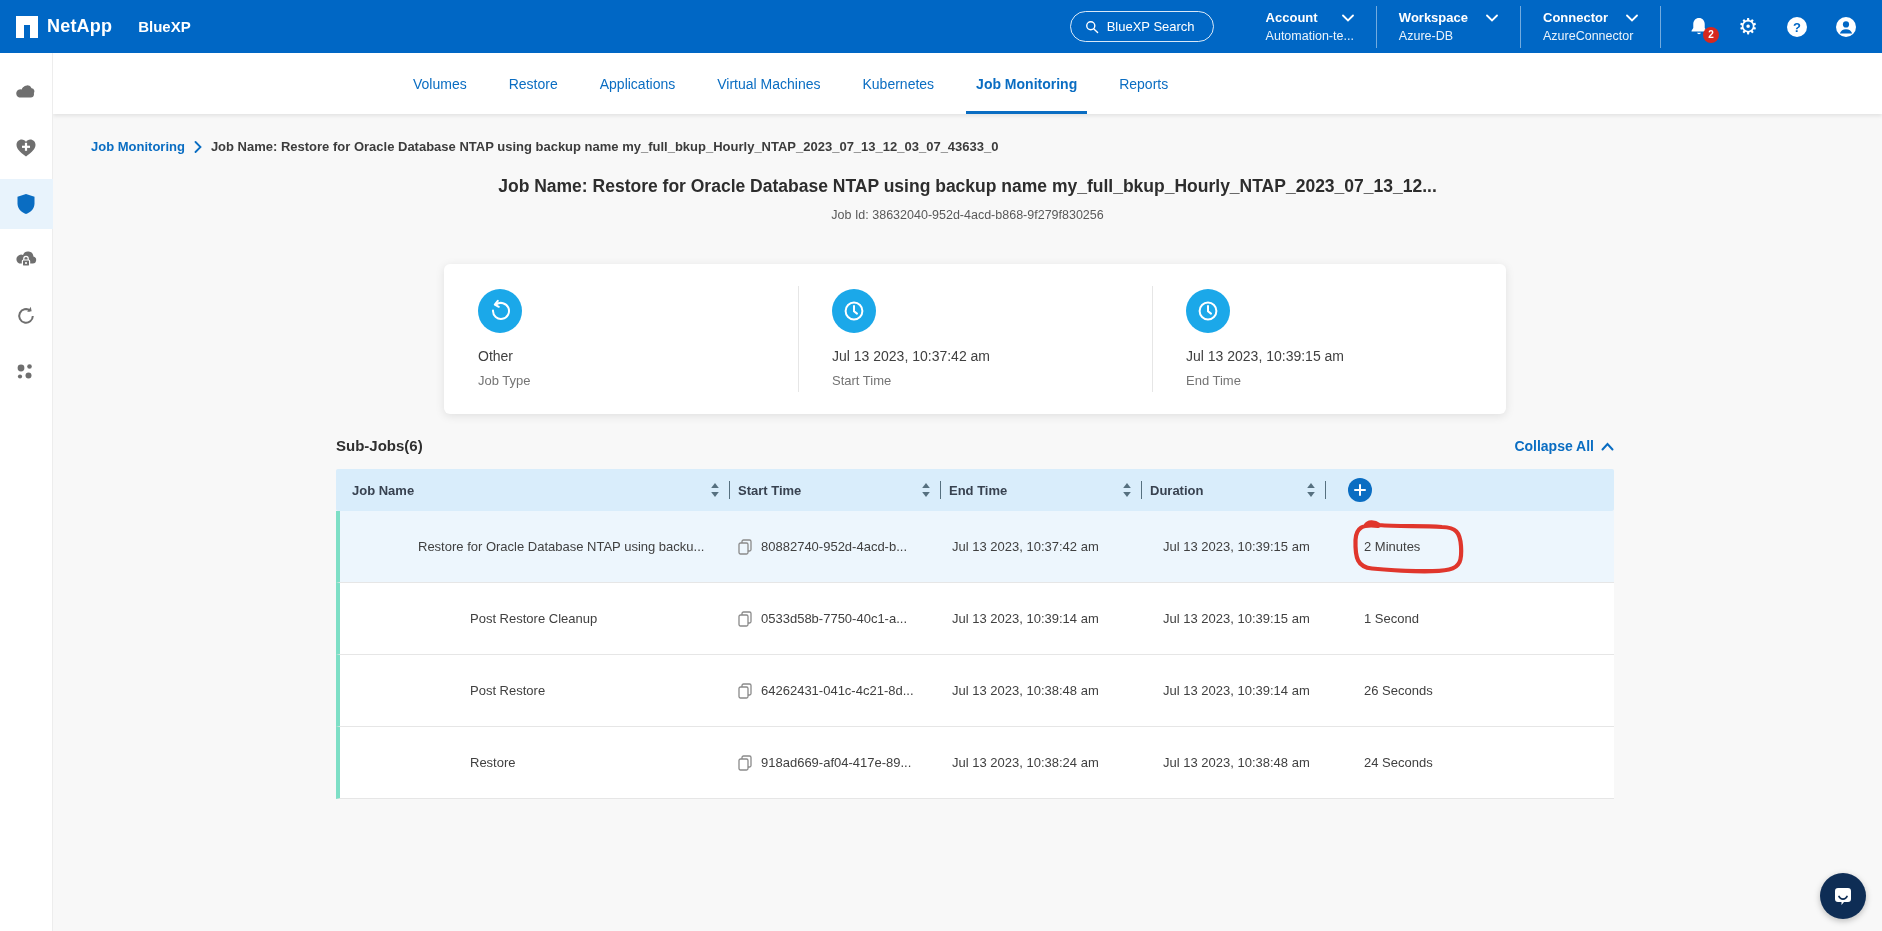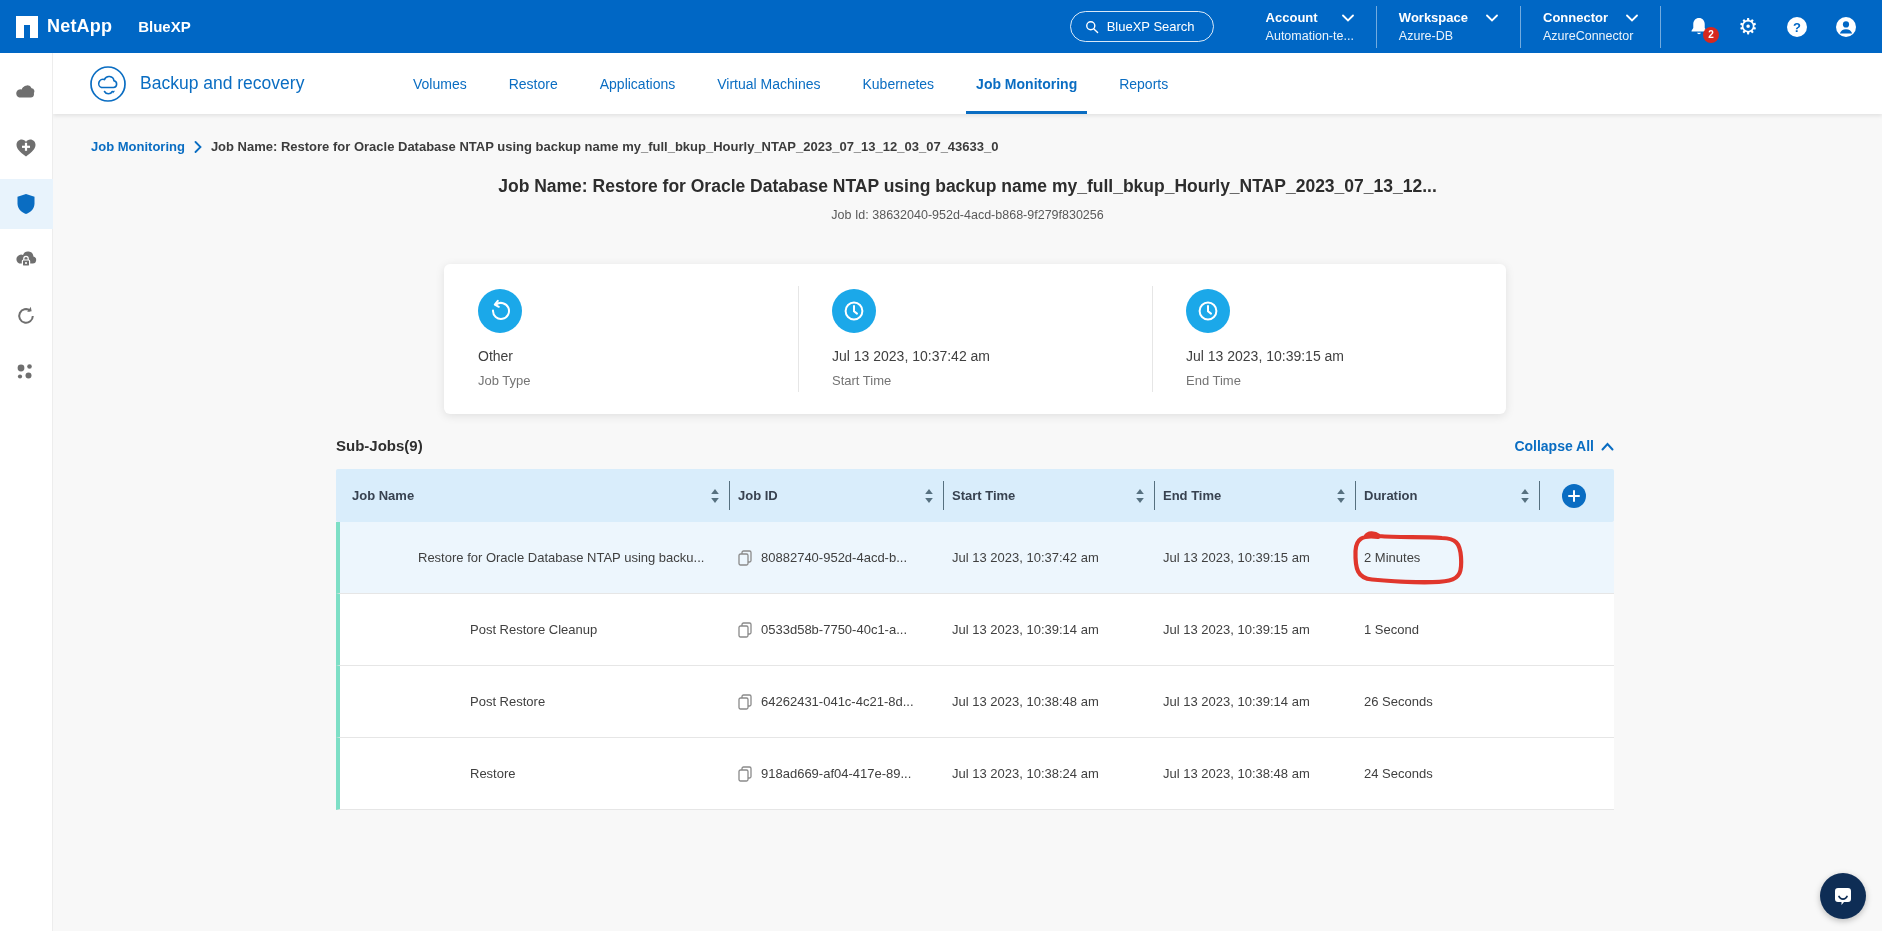--- a/index.html
+++ b/index.html
@@ -78,21 +78,21 @@
   .card-sec + .card-sec::before { content:""; position:absolute; left:0; top:22px; bottom:22px; width:1px; background:#e6e6e6; }
   .ic-circle { width:44px; height:44px; border-radius:50%; background:#1ba8e9; display:flex; align-items:center; justify-content:center; }
   .card-value { margin-top:15px; font-size:14px; color:#404040; display:flex; align-items:center; gap:8px; }
   .card-label { margin-top:9px; font-size:13px; color:#747474; }
   
   .subjobs { position:absolute; left:336px; top:437px; width:1278px; }
   .subjobs-head { display:flex; align-items:flex-end; justify-content:space-between; }
   .subjobs-title { font-size:15px; font-weight:700; color:#2f2f2f; }
   .collapse-link { display:flex; align-items:center; gap:7px; color:#0a6dc2; font-size:14px; font-weight:600; cursor:pointer; }
   .tbl { margin-top:15px; }
-  .thead { height:53px; background:#d9edfb; display:flex; align-items:center; border-radius:2px; }
+  .thead { height:42px; background:#d9edfb; display:flex; align-items:center; border-radius:2px; }
   .hcell { position:relative; height:100%; display:flex; align-items:center; padding-left:8px; }
   .hcell.sortable::after { content:""; position:absolute; right:0; top:12px; bottom:12px; width:1px; background:#56707f; }
   .hcell .hlabel { font-size:13px; font-weight:600; color:#384250; }
   .hcell .sort { margin-left:auto; margin-right:10px; cursor:pointer; display:flex; }
   .c-name { width:394px; padding-left:16px; }
   .c-id { width:214px; }
   .c-start { width:211px; }
   .c-end { width:201px; }
   .c-dur { width:184px; }
   .c-plus { width:74px; display:flex; align-items:center; }
@@ -240,29 +240,20 @@
     <svg width="22" height="20" viewBox="0 0 22 20">
       <circle cx="6" cy="6" r="3.4" fill="#6f6f6f"></circle>
       <circle cx="14.5" cy="4.5" r="2.3" fill="#6f6f6f"></circle>
       <circle cx="13.5" cy="13.5" r="3" fill="#6f6f6f"></circle>
       <circle cx="5" cy="14.5" r="2.1" fill="#6f6f6f"></circle>
     </svg>
   </div>
 </div>
 
 <div class="servicenav">
-  <div class="service-title">
-    <svg width="38" height="38" viewBox="0 0 38 38">
-      <circle cx="19" cy="19" r="17" fill="none" stroke="#0a6dc2" stroke-width="1.7"></circle>
-      <path d="M12.5 22.5 h12 a3.4 3.4 0 0 0 .5-6.7 a5 5 0 0 0-9.6-1.2 a4 4 0 0 0-2.9 7.9 Z" fill="none" stroke="#0a6dc2" stroke-width="1.6" stroke-linejoin="round"></path>
-      <path d="M15.5 26.5 a4.5 4.5 0 0 0 7.8 0" fill="none" stroke="#0a6dc2" stroke-width="1.6" stroke-linecap="round"></path>
-      <path d="M23.9 28.6 l-0.4-2.6 2.6-0.3 Z" fill="#0a6dc2"></path>
-    </svg>
-    <span>Backup and recovery</span>
-  </div>
   <div class="tabs">
     <div class="tab">Volumes</div>
     <div class="tab">Restore</div>
     <div class="tab">Applications</div>
     <div class="tab">Virtual Machines</div>
     <div class="tab">Kubernetes</div>
     <div class="tab active">Job Monitoring</div>
     <div class="tab">Reports</div>
   </div>
 </div>
@@ -308,49 +299,40 @@
         <polyline points="12,7 12,12.2 15,14.6" fill="none" stroke="#fff" stroke-width="2" stroke-linecap="round"></polyline>
       </svg>
     </div>
     <div class="card-value">Jul 13 2023, 10:39:15 am</div>
     <div class="card-label">End Time</div>
   </div>
 </div>
 
 <div class="subjobs">
   <div class="subjobs-head">
-    <span class="subjobs-title">Sub-Jobs(9)</span>
+    <span class="subjobs-title">Sub-Jobs(6)</span>
     <span class="collapse-link">
       <span>Collapse All</span>
       <svg width="13" height="9" viewBox="0 0 13 9">
           <polyline points="1.5,7.5 6.5,2 11.5,7.5" fill="none" stroke="#0a6dc2" stroke-width="2" stroke-linecap="round"></polyline>
         </svg>
     </span>
   </div>
 
   <div class="tbl">
     <div class="thead">
       <div class="hcell c-name sortable">
         <span class="hlabel">Job Name</span>
         <span class="sort">
           <svg width="10" height="16" viewBox="0 0 10 16">
               <path d="M5 1 L8.8 6 H1.2 Z" fill="#56707f"></path>
               <path d="M5 15 L1.2 10 H8.8 Z" fill="#56707f"></path>
             </svg>
         </span>
       </div>
-      <div class="hcell c-id sortable">
-        <span class="hlabel">Job ID</span>
-        <span class="sort">
-          <svg width="10" height="16" viewBox="0 0 10 16">
-              <path d="M5 1 L8.8 6 H1.2 Z" fill="#56707f"></path>
-              <path d="M5 15 L1.2 10 H8.8 Z" fill="#56707f"></path>
-            </svg>
-        </span>
-      </div>
       <div class="hcell c-start sortable">
         <span class="hlabel">Start Time</span>
         <span class="sort">
           <svg width="10" height="16" viewBox="0 0 10 16">
               <path d="M5 1 L8.8 6 H1.2 Z" fill="#56707f"></path>
               <path d="M5 15 L1.2 10 H8.8 Z" fill="#56707f"></path>
             </svg>
         </span>
       </div>
       <div class="hcell c-end sortable">

